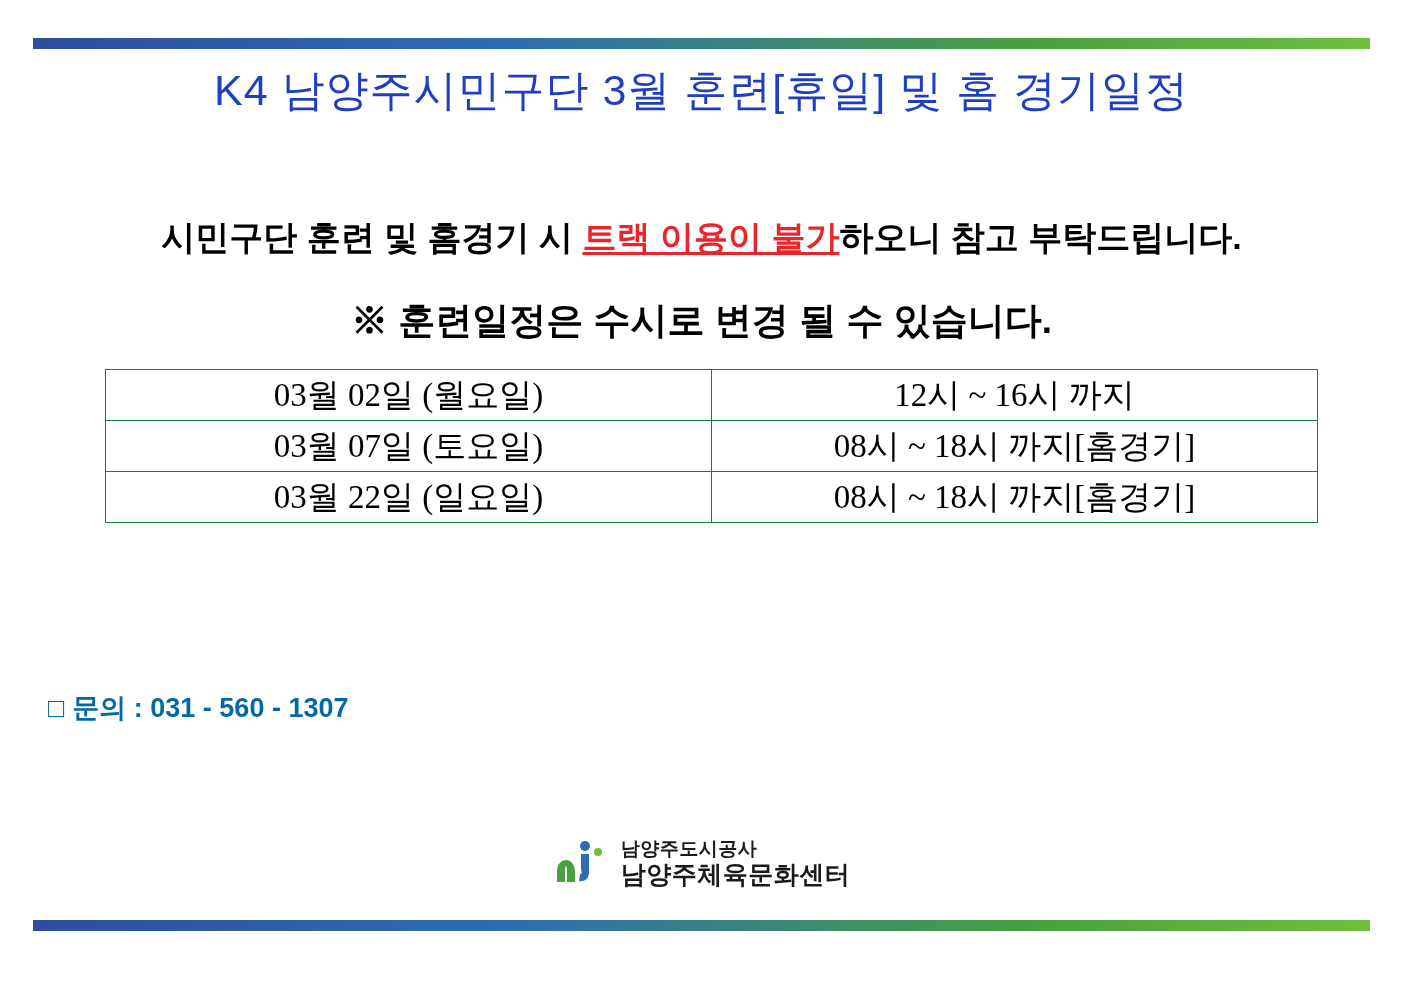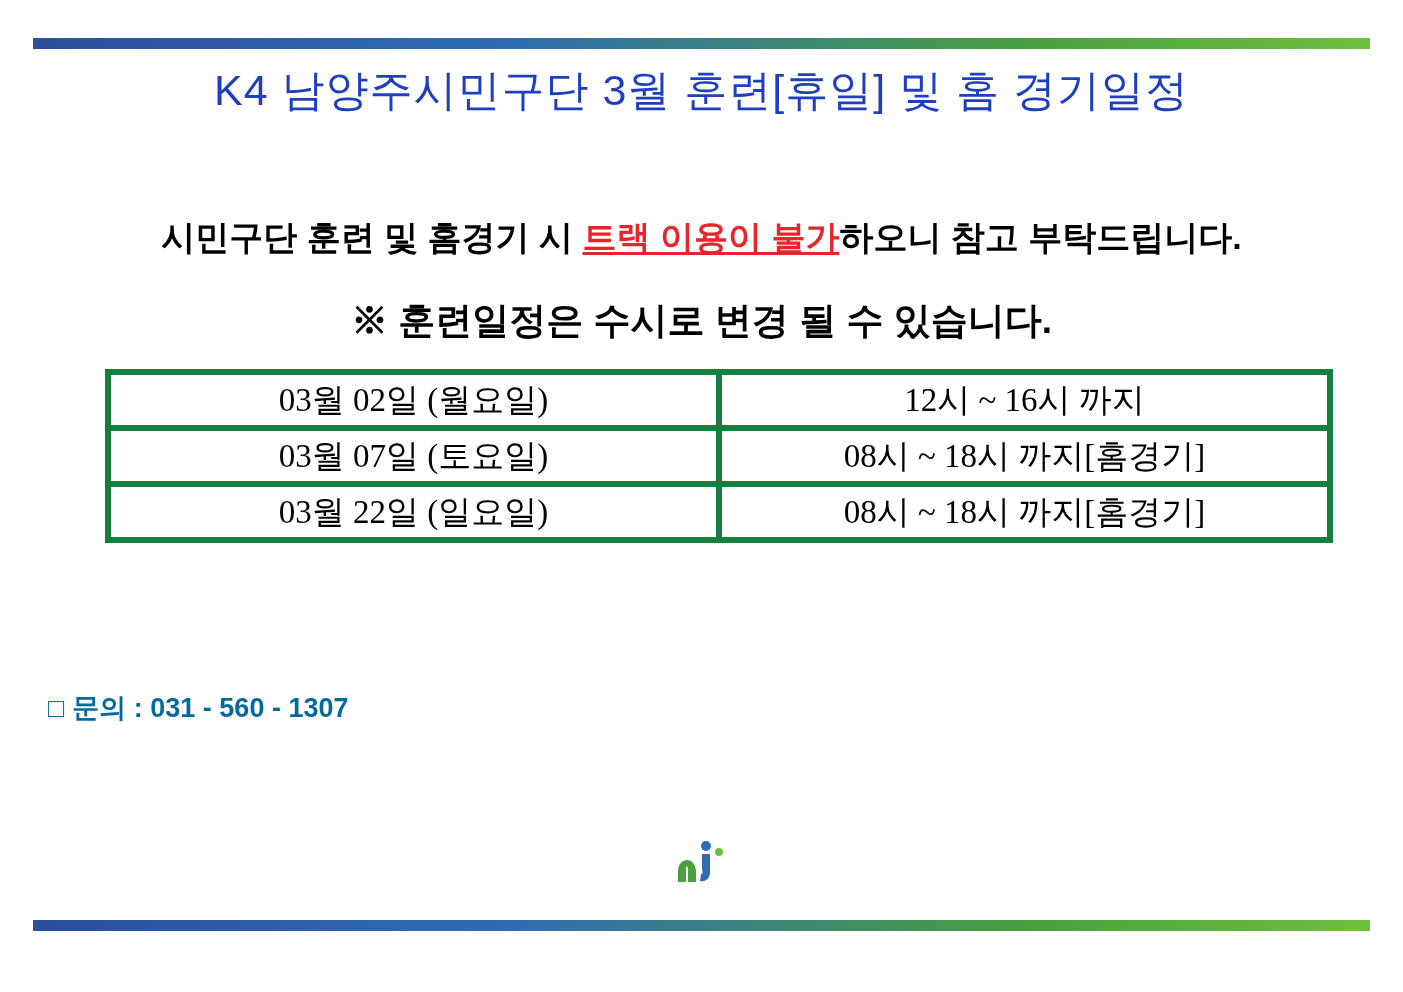--- a/index.html
+++ b/index.html
@@ -77,21 +77,21 @@
   
   .schedule {
     position: absolute;
     top: 369px;
     left: 105px;
     width: 1194px;
     border-collapse: collapse;
     table-layout: fixed;
   }
   .schedule td {
-    border: 6px solid #15803d;
+    border: 1px solid #15803d;
     height: 50px;
     text-align: center;
     vertical-align: middle;
     font-family: "Liberation Serif", serif;
     font-size: 33px;
     color: #000000;
     white-space: nowrap;
     padding: 0 4px;
   }
   .schedule td.col-date { width: 597px; }
@@ -176,17 +176,21 @@
 
   <div class="contact"><span class="box">□</span><span>문의 : 031 - 560 - 1307</span></div>
 
   <div class="footer-logo">
     <svg class="logo-mark" viewBox="0 0 56 50">
       <path d="M4 34 C4 18, 22 18, 22 34 L22 44 L14 44 L14 34 C14 26, 12 26, 12 34 L12 44 L4 44 Z" fill="#4aa03e"></path>
       <path d="M28 16 L36 16 L36 34 C36 42, 30 44, 26 43 L27 36 C30 36, 28 33, 28 30 Z" fill="#2f6cb4"></path>
       <circle cx="32" cy="8" r="5" fill="#2f6cb4"></circle>
       <circle cx="45" cy="14" r="4" fill="#6fbf3e"></circle>
     </svg>
+    <div class="logo-text">
+      <div class="line1">남양주도시공사</div>
+      <div class="line2">남양주체육문화센터</div>
+    </div>
   </div>
 
   <div class="bar bar-bottom"></div>
 
 </div>
 
 </body></html>

